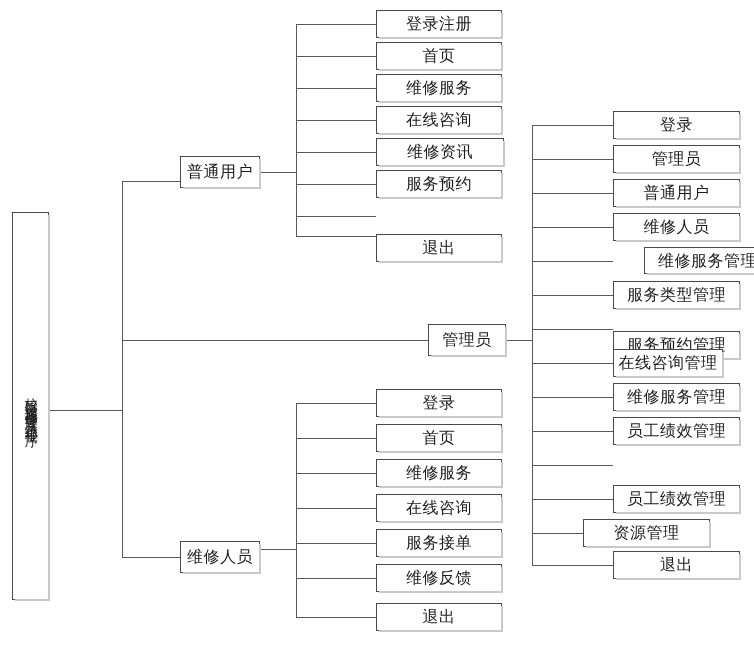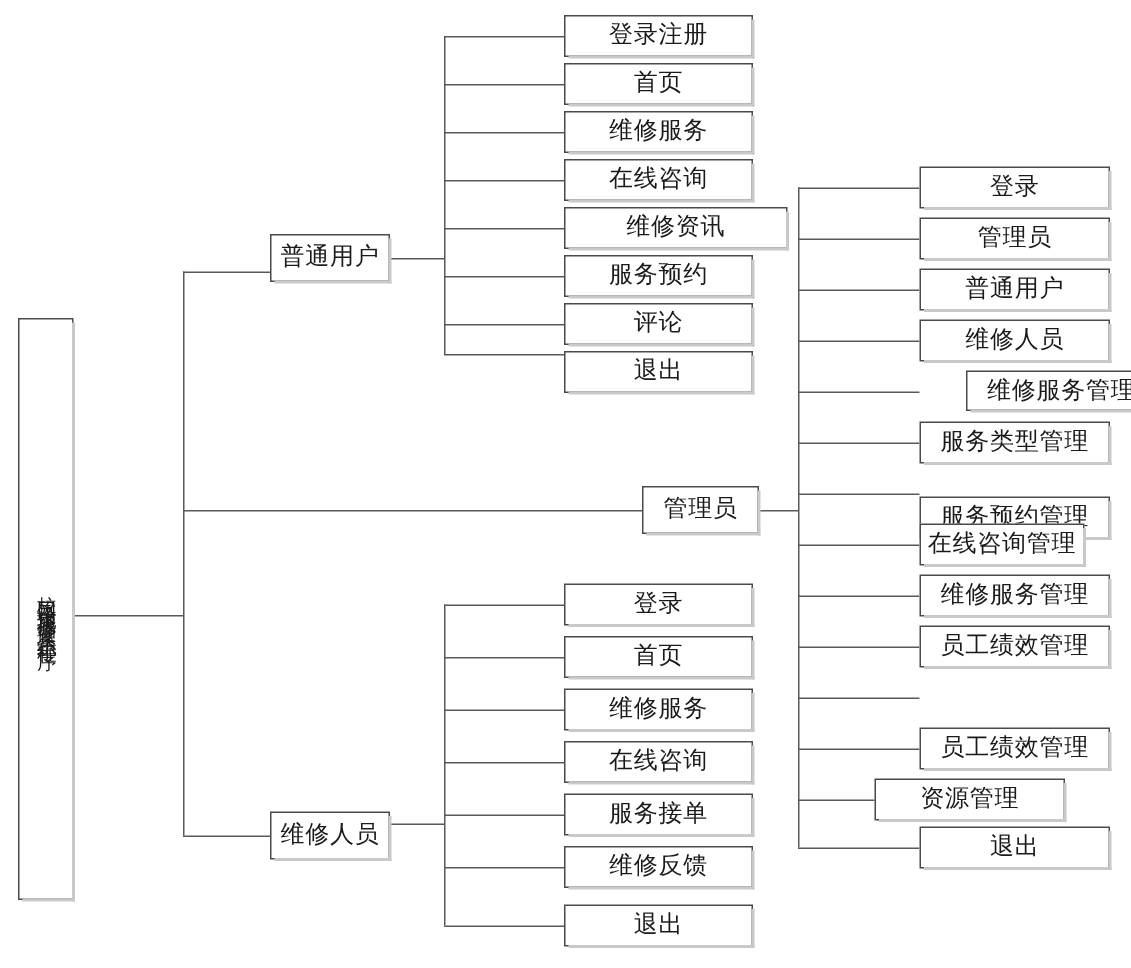--- a/index.html
+++ b/index.html
@@ -97,23 +97,22 @@
   <div class="hline" style="left:296px; top:120px; width:80px;"></div>
   <div class="hline" style="left:296px; top:152px; width:80px;"></div>
   <div class="hline" style="left:296px; top:184px; width:80px;"></div>
   <div class="hline" style="left:296px; top:216px; width:80px;"></div>
   <div class="hline" style="left:296px; top:236px; width:80px;"></div>
 
   <div class="node" style="left:376px; top:10px;  width:126px; height:28px;">登录注册</div>
   <div class="node" style="left:376px; top:42px;  width:126px; height:28px;">首页</div>
   <div class="node" style="left:376px; top:74px;  width:126px; height:28px;">维修服务</div>
   <div class="node" style="left:376px; top:106px; width:126px; height:28px;">在线咨询</div>
-  <div class="node" style="left:376px; top:138px; width:149px; height:28px;">维修资讯</div>
+  <div class="node" style="left:376px; top:138px; width:128px; height:28px;">维修资讯</div>
   <div class="node" style="left:376px; top:170px; width:126px; height:28px;">服务预约</div>
-  <div class="node" style="left:376px; top:202px; width:126px; height:28px;">评论</div>
   <div class="node" style="left:376px; top:234px; width:126px; height:28px;">退出</div>
 
   <div class="hline" style="left:506px; top:340px; width:26px;"></div>
   <div class="vline" style="left:532px; top:125px; height:440px;"></div>
 
   <div class="hline" style="left:532px; top:125px; width:81px;"></div>
   <div class="hline" style="left:532px; top:159px; width:81px;"></div>
   <div class="hline" style="left:532px; top:193px; width:81px;"></div>
   <div class="hline" style="left:532px; top:227px; width:81px;"></div>
   <div class="hline" style="left:532px; top:261px; width:81px;"></div>

